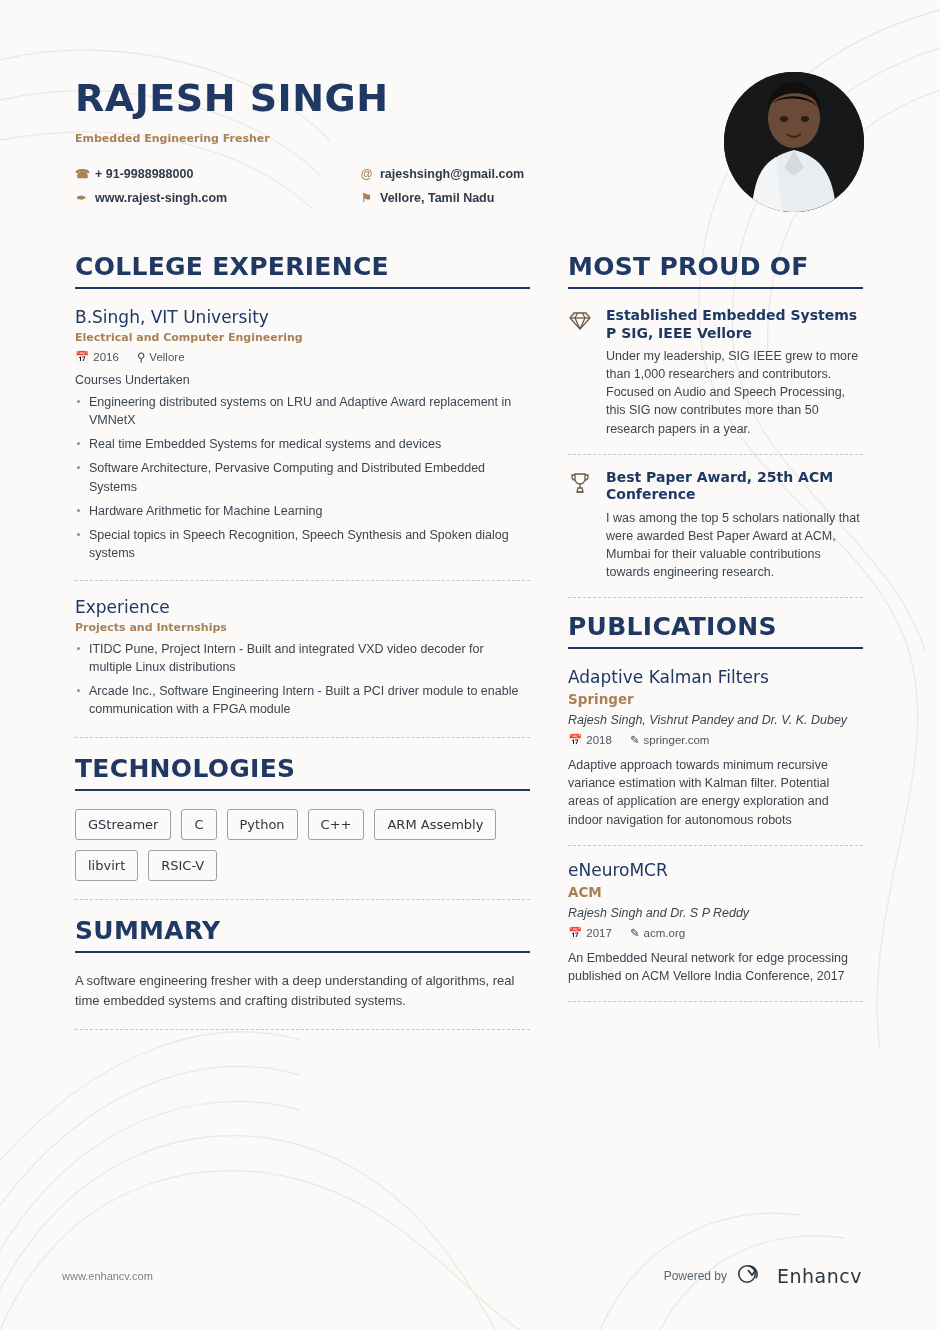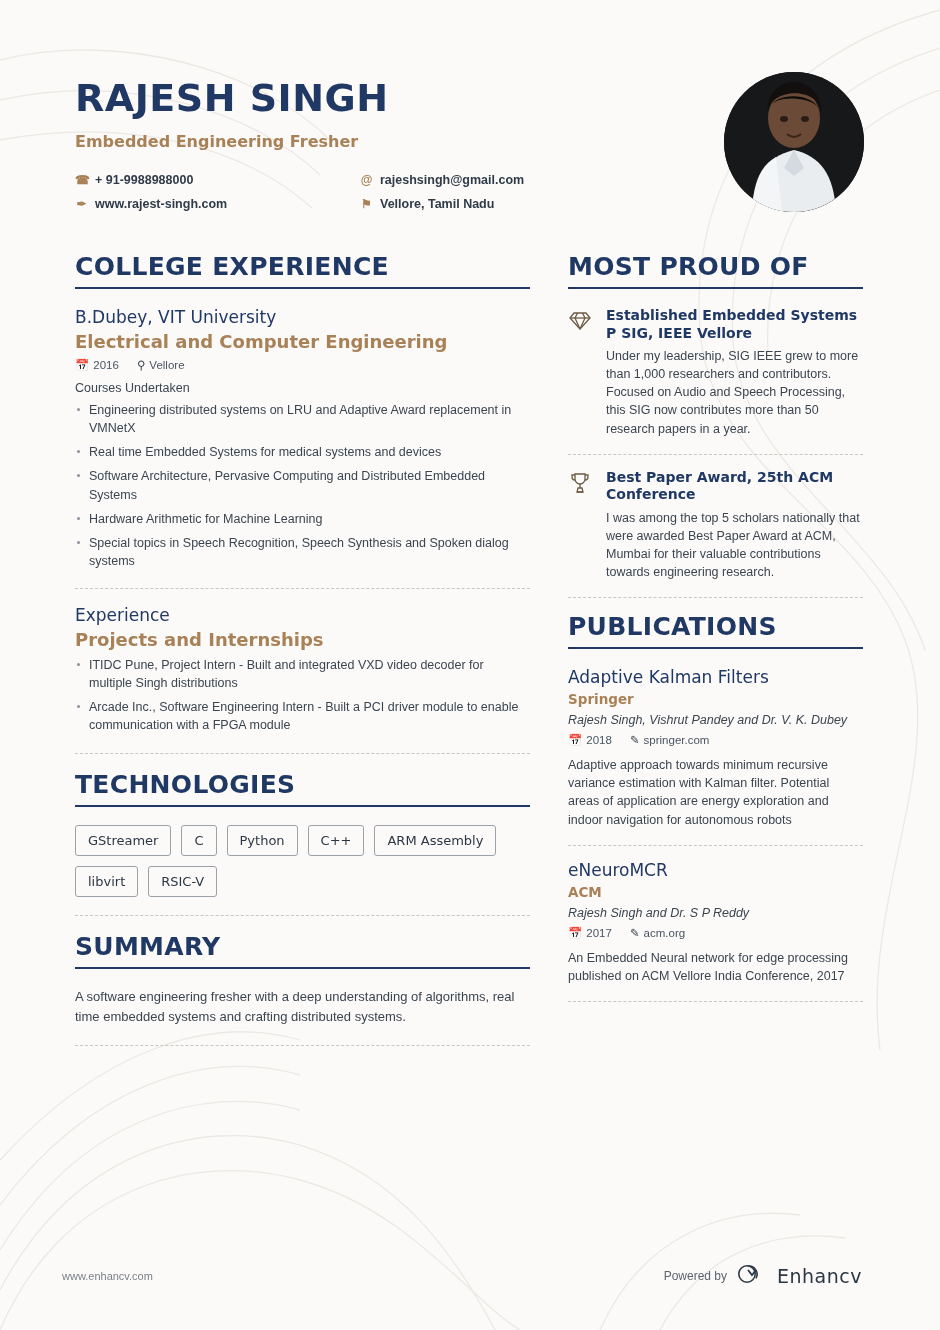--- a/index.html
+++ b/index.html
@@ -38,21 +38,21 @@
     font-family: "DejaVu Sans", sans-serif;
     font-size: 38px;
     font-weight: 700;
     letter-spacing: 0.5px;
     color: #1f3864;
     margin: 0;
     line-height: 1.1;
   }
   .subtitle {
     font-family: "DejaVu Sans", sans-serif;
-    font-size: 16px;
+    font-size: 11px;
     font-weight: 700;
     color: #a98157;
     margin: 12px 0 0 0;
   }
   .contact-grid {
     margin-top: 22px;
     display: grid;
     grid-template-columns: 285px 1fr;
     row-gap: 10px;
     font-size: 12.5px;
@@ -116,21 +116,21 @@
 
   .entry-title {
     font-family: "DejaVu Sans", sans-serif;
     font-size: 17px;
     font-weight: 400;
     color: #1f3864;
     margin: 0 0 4px 0;
   }
   .entry-sub {
     font-family: "DejaVu Sans", sans-serif;
-    font-size: 18px;
+    font-size: 11px;
     font-weight: 700;
     color: #a98157;
     margin: 0 0 6px 0;
   }
   .meta-row {
     display: flex;
     gap: 18px;
     font-size: 11.5px;
     color: #4a5562;
     margin-bottom: 9px;
@@ -333,21 +333,21 @@
       <path d="M28 140 C 29 112, 36 94, 52 85 L 58 140 Z" fill="#f3f5f7"></path>
     </svg>
   </div>
 
   <div class="col-left">
 
     <h2 class="section">COLLEGE EXPERIENCE</h2>
     <div class="rule"></div>
 
     <div>
-      <div class="entry-title">B.Dubey, VIT University</div>
+      <div class="entry-title">B.Singh, VIT University</div>
       <div class="entry-sub">Electrical and Computer Engineering</div>
       <div class="meta-row">
         <span><span class="ico">📅</span><span>2016</span></span>
         <span><span class="ico">⚲</span><span>Vellore</span></span>
       </div>
       <p class="lead">Courses Undertaken</p>
       <ul class="bullets">
         <li>Engineering distributed systems on LRU and Adaptive Award replacement in VMNetX</li>
         <li>Real time Embedded Systems for medical systems and devices</li>
         <li>Software Architecture, Pervasive Computing and Distributed Embedded Systems</li>
@@ -355,21 +355,21 @@
         <li>Special topics in Speech Recognition, Speech Synthesis and Spoken dialog systems</li>
       </ul>
     </div>
 
     <div class="dashed"></div>
 
     <div>
       <div class="entry-title">Experience</div>
       <div class="entry-sub">Projects and Internships</div>
       <ul class="bullets">
-        <li>ITIDC Pune, Project Intern - Built and integrated VXD video decoder for multiple Singh distributions</li>
+        <li>ITIDC Pune, Project Intern - Built and integrated VXD video decoder for multiple Linux distributions</li>
         <li>Arcade Inc., Software Engineering Intern - Built a PCI driver module to enable communication with a FPGA module</li>
       </ul>
     </div>
 
     <div class="dashed"></div>
 
     <h2 class="section">TECHNOLOGIES</h2>
     <div class="rule"></div>
     <div class="tags">
       <span class="tag">GStreamer</span>

